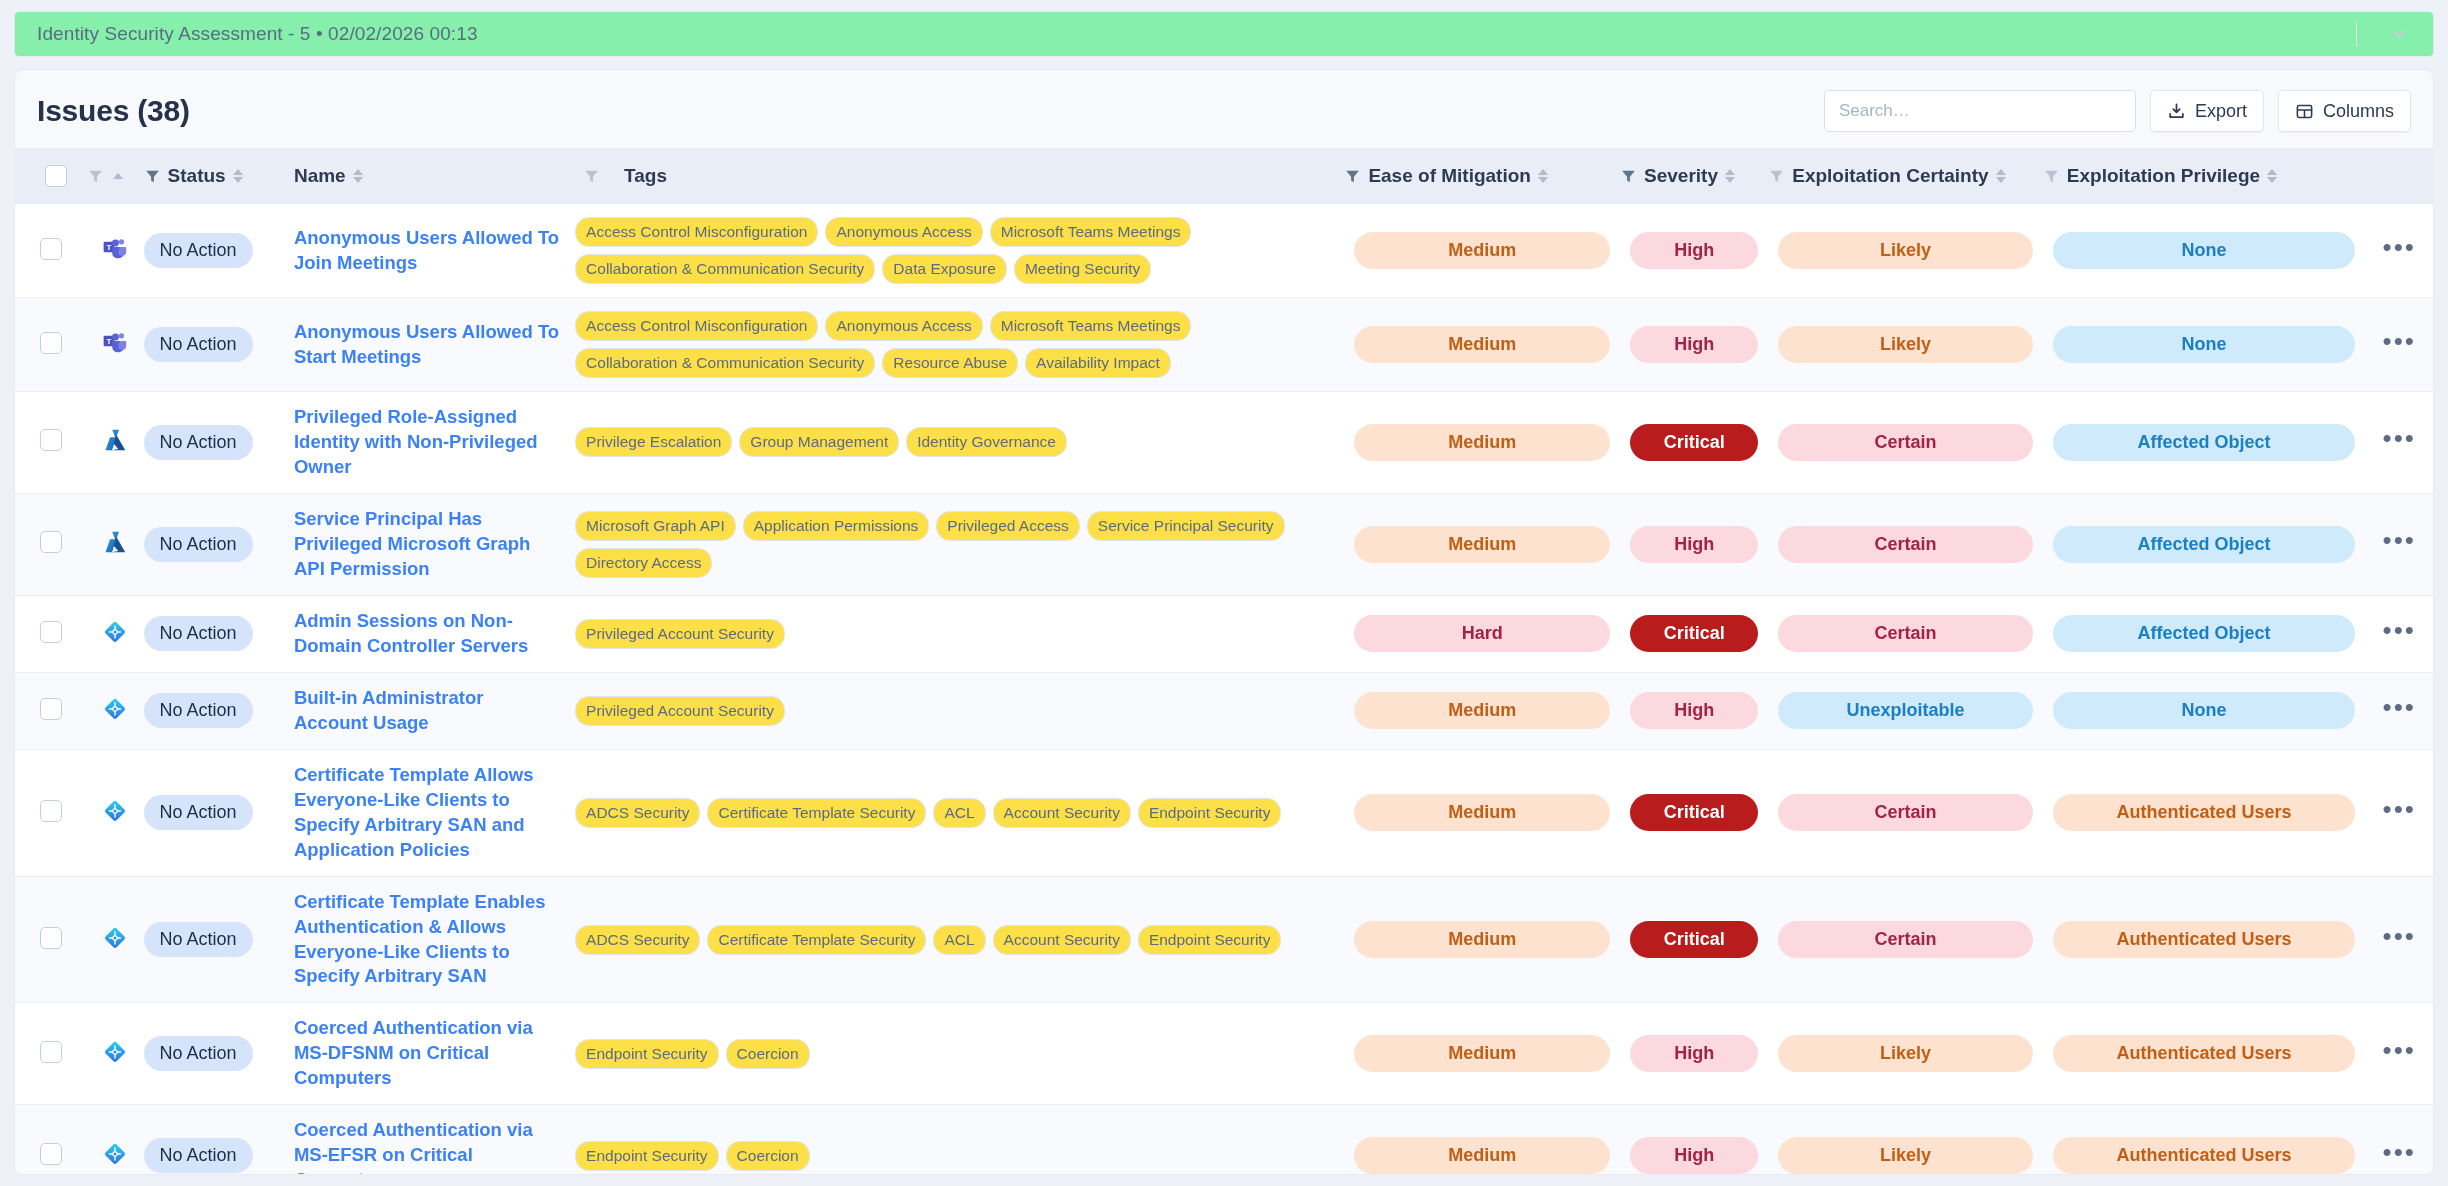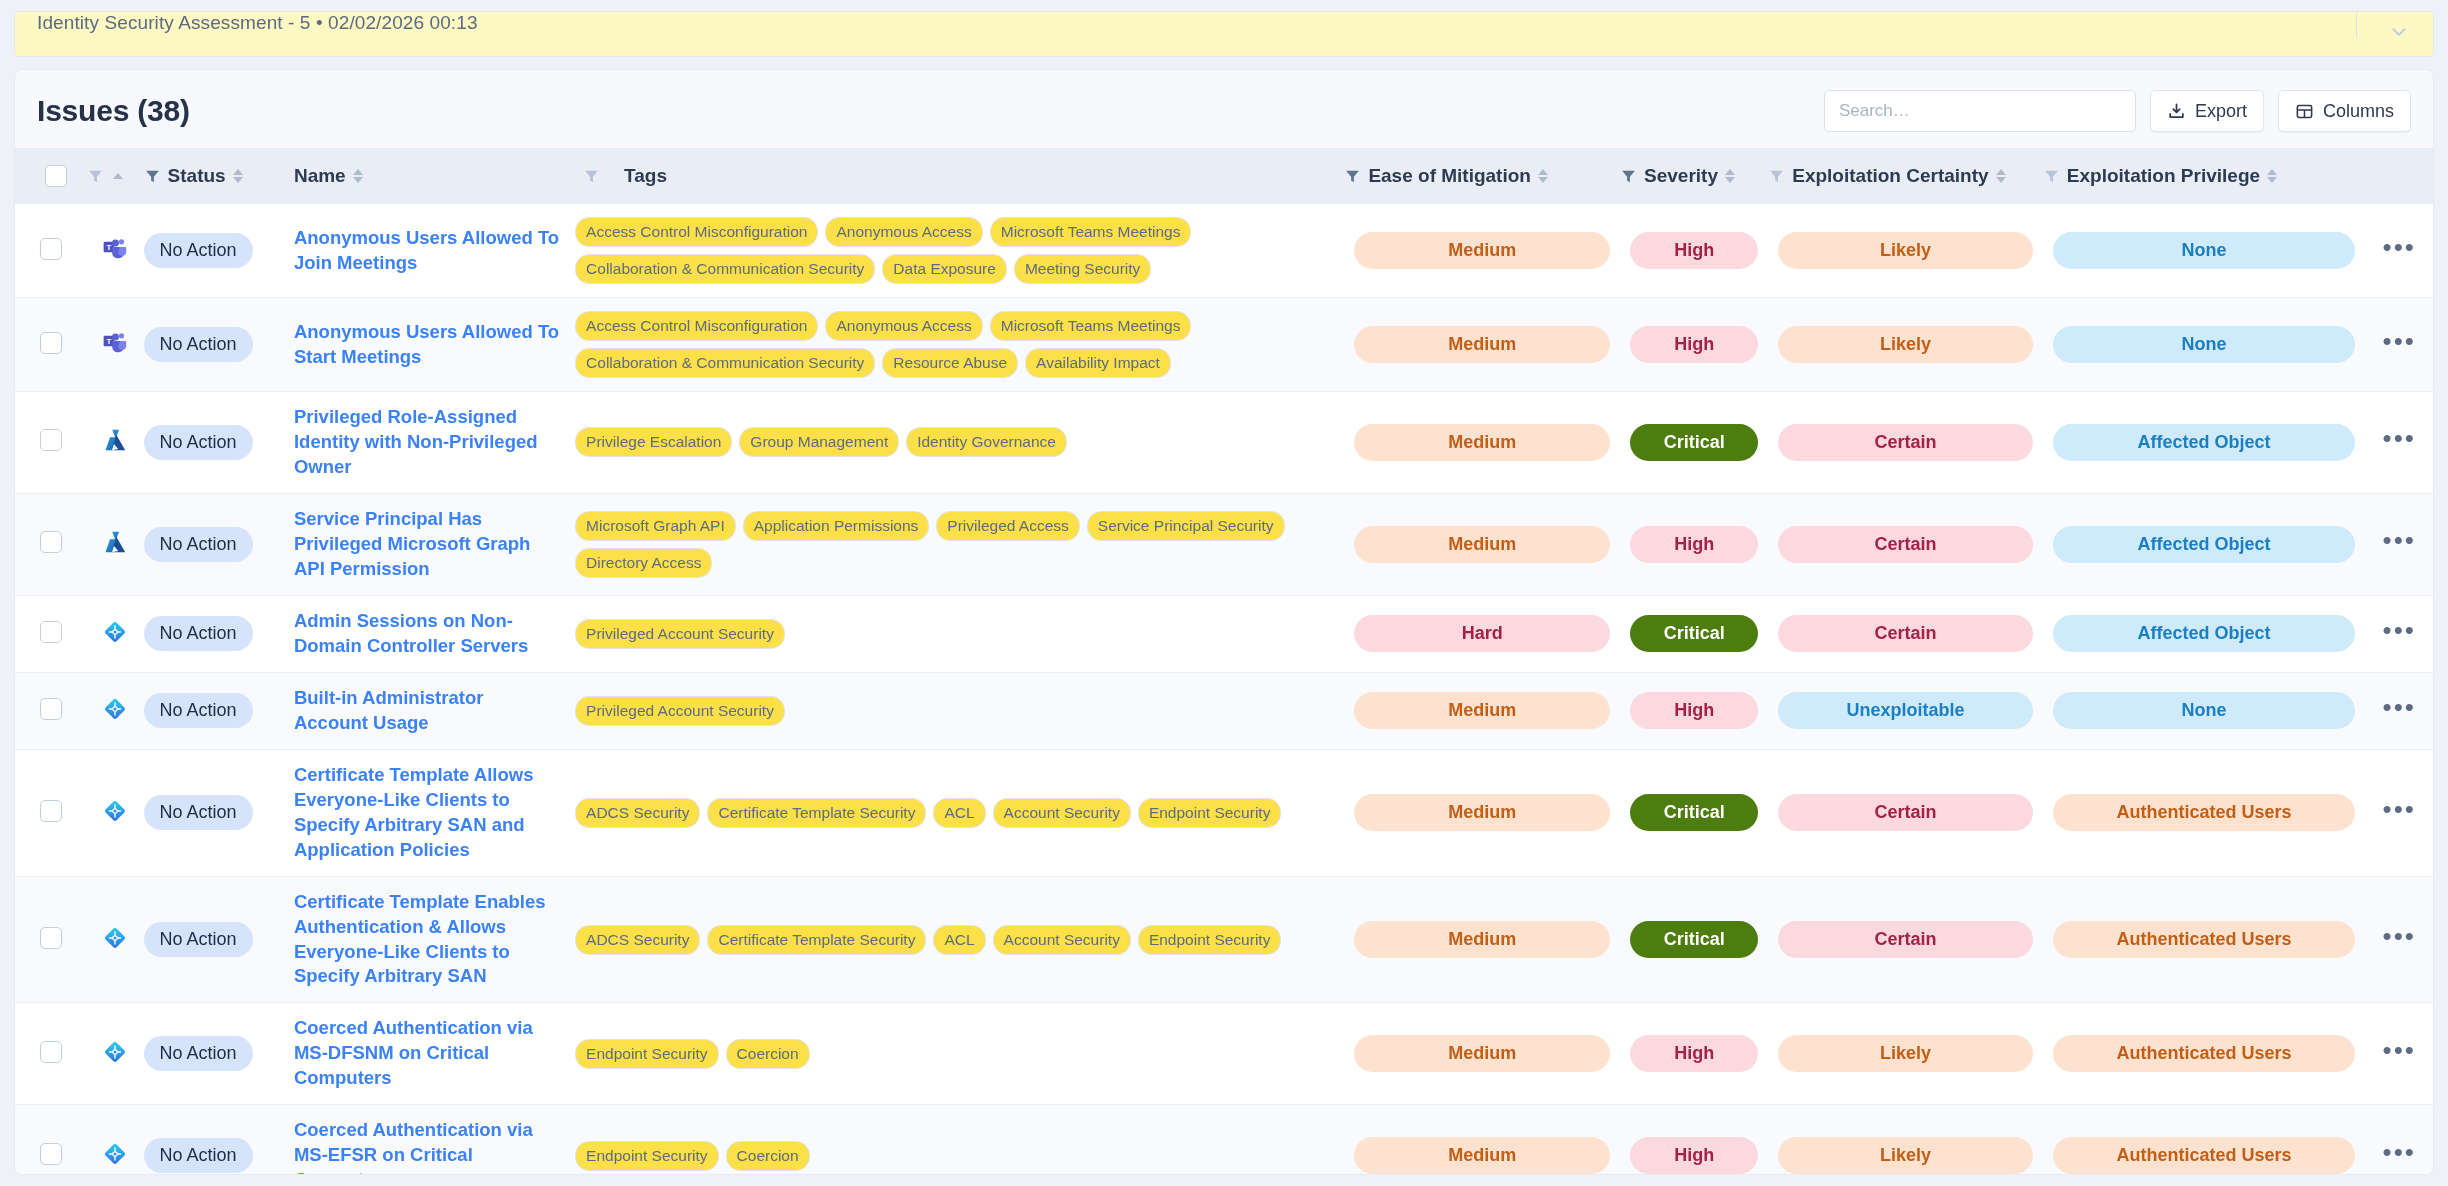--- a/index.html
+++ b/index.html
@@ -7,25 +7,25 @@
     width: 2448px; height: 1186px;
     background: #eef1f7;
     font-family: "Liberation Sans", sans-serif;
     overflow: hidden;
   }
 
   
   .titlebar {
     margin: 11px 14px 0 14px;
     height: 46px;
-    background: #fef9c3;
+    background: #86efac;
     border: 1px solid #e3e8f0;
     border-radius: 5px;
     display: flex;
-    align-items: flex-start;
+    align-items: center;
     padding: 0 6px 0 22px;
   }
   .titlebar-text {
     font-size: 19px;
     color: #5a6b82;
     letter-spacing: .1px;
     flex: 1;
   }
   .titlebar-divider {
     width: 1px; height: 26px; background: #dde3ec; margin-right: 22px;
@@ -165,21 +165,21 @@
     margin: 0 10px;
     text-align: center;
     border-radius: 20px;
     font-size: 18px;
     font-weight: bold;
     padding: 8px 6px;
     white-space: nowrap;
   }
   .b-orange { background: #fde3cf; color: #c25f16; }
   .b-pink   { background: #fbd9de; color: #a32346; }
-  .b-red    { background: #4d7c0f; color: #ffffff; }
+  .b-red    { background: #b91c1c; color: #ffffff; }
   .b-blue   { background: #cfeafb; color: #1b7fc4; }
 
   .dots { color: #5d6b84; font-size: 26px; letter-spacing: 2px; line-height: 10px; }
 </style>
 </head>
 <body>
 
 <div class="titlebar">
   <div class="titlebar-text">Identity Security Assessment - 5 • 02/02/2026 00:13</div>
   <div class="titlebar-divider"></div>

